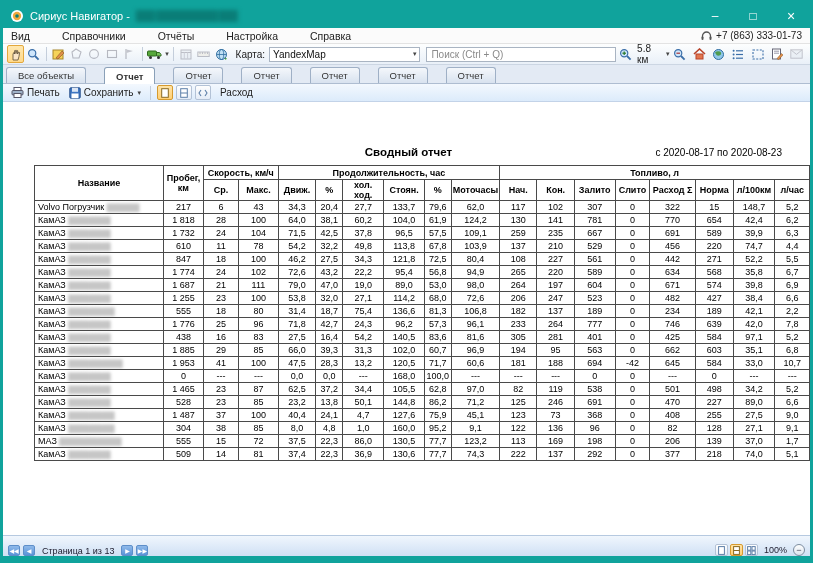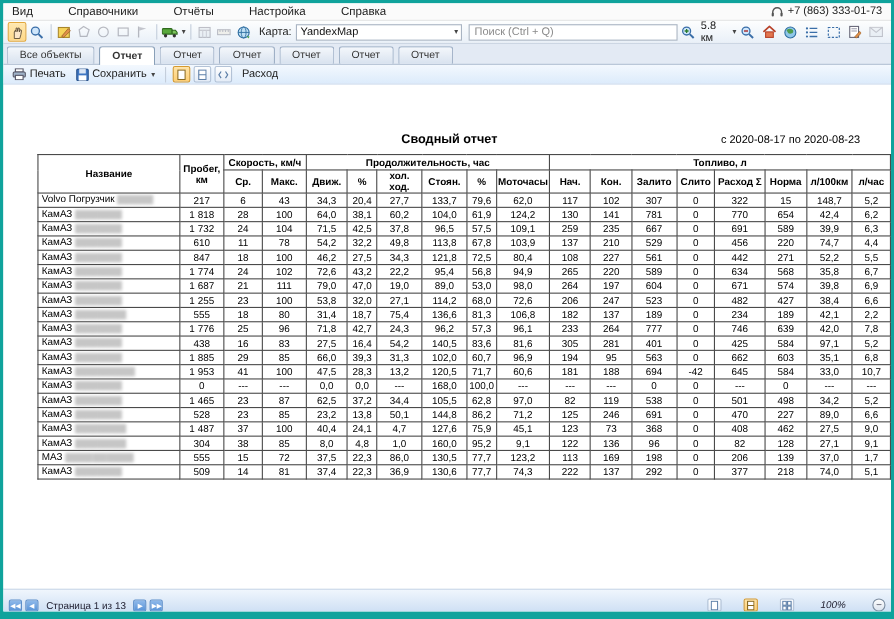--- a/index.html
+++ b/index.html
@@ -38,21 +38,21 @@
   .map-combo{width:180px;height:15px;background:#fff;border:1px solid #a9b4c2;
     display:flex;align-items:center;padding:0 3px;font-size:10px;color:#111;}
   .map-combo .caret{margin-left:auto;}
   .search-input{width:225px;height:15px;border:1px solid #a9b4c2;font-size:10px;
     padding:0 4px;margin-left:5px;font-family:"Liberation Sans",sans-serif;color:#333;}
   .search-input::placeholder{color:#8a8a8a;}
   .tb-right{margin-left:auto;display:flex;align-items:center;gap:1px;}
   .scale-text{font-size:10px;color:#222;margin:0 1px;}
   
   .tabbar{height:19px;background:#e3eaf4;display:flex;align-items:flex-end;
-    padding:2px 3px 0 3px;gap:4px;border-bottom:1px solid #aebdd1;flex:0 0 auto;}
+    padding:2px 3px 0 3px;gap:18px;border-bottom:1px solid #aebdd1;flex:0 0 auto;}
   .tab{height:16px;padding:0 11px;font-size:9.5px;color:#333;display:flex;align-items:center;
     background:linear-gradient(#f4f7fb,#d8e2ef);border:1px solid #9fb0c6;border-bottom:none;
     border-radius:3px 3px 0 0;white-space:nowrap;}
   .tab.active{background:#fff;font-weight:bold;height:17px;position:relative;top:1px;
     border-color:#8aa0b8;}
   
   .reportbar{height:18px;background:linear-gradient(#f3f8fe,#dcebfb);
     border-bottom:1px solid #c3d3e8;display:flex;align-items:center;gap:3px;
     padding:0 5px;font-size:10px;color:#222;flex:0 0 auto;}
   .rbtn{display:flex;align-items:center;gap:3px;padding:0 3px;height:16px;}
@@ -73,35 +73,51 @@
   table.report td.name{text-align:left;padding-left:3px;}
   .redact{color:#c6c6c6;filter:blur(1.6px);font-size:7px;letter-spacing:-1px;}
   
   .statusbar{height:21px;background:linear-gradient(#f0f6fd,#cfe0f4);
     border-top:1px solid #b6c9e0;display:flex;align-items:flex-end;
     font-size:9px;color:#223;padding:0 5px;gap:3px;flex:0 0 auto;}
   .nav-btn{width:12px;height:11px;border:1px solid #5d8ec9;border-radius:2px;
     background:linear-gradient(#8fb9ea,#5a94d8);color:#fff;font-size:6px;
     display:flex;align-items:center;justify-content:center;}
   .page-text{margin:0 4px;}
-  .sb-right{margin-left:auto;display:flex;align-items:center;gap:20px;font-style:italic;}
+  .sb-right{margin-left:auto;display:flex;align-items:center;gap:2px;}
   .sb-toggle{width:13px;height:12px;border:1px solid #b3c2d6;border-radius:2px;
     display:flex;align-items:center;justify-content:center;background:linear-gradient(#fff,#e4ecf7);}
   .sb-toggle.on{border-color:#d69a2e;background:linear-gradient(#ffe3a6,#ffcf74);}
   .zoom-pct{margin:0 4px;}
   .minus-btn{width:12px;height:12px;border-radius:50%;border:1px solid #7d8da0;
     display:flex;align-items:center;justify-content:center;font-size:9px;color:#445;
     background:linear-gradient(#fdfdfd,#dbe4ef);}
   svg{display:block;}
 </style>
 </head>
 <body>
 
 <div class="window">
 
+  <div class="titlebar">
+    <span class="app-icon">
+      <svg width="14" height="14" viewBox="0 0 14 14">
+          <circle cx="7" cy="7" r="6" fill="#fff"></circle>
+          <circle cx="7" cy="7" r="4.2" fill="#f0a83c"></circle>
+          <circle cx="7" cy="7" r="1.8" fill="#0d7d77"></circle>
+        </svg>
+    </span>
+    <span class="title-text">Сириус Навигатор -</span>
+    <span class="title-redacted">███ ██████████ ███</span>
+    <div class="win-btns">
+      <div class="win-btn">–</div>
+      <div class="win-btn">□</div>
+      <div class="win-btn close">×</div>
+    </div>
+  </div>
 
   <div class="menubar">
     <span class="menu-item">Вид</span>
     <span class="menu-item">Справочники</span>
     <span class="menu-item">Отчёты</span>
     <span class="menu-item">Настройка</span>
     <span class="menu-item">Справка</span>
     <span class="phone">
       <span>
         <svg width="11" height="10" viewBox="0 0 11 10">
@@ -694,21 +710,21 @@
             <td>24,1</td>
             <td>4,7</td>
             <td>127,6</td>
             <td>75,9</td>
             <td>45,1</td>
             <td>123</td>
             <td>73</td>
             <td>368</td>
             <td>0</td>
             <td>408</td>
-            <td>462</td>
+            <td>255</td>
             <td>27,5</td>
             <td>9,0</td>
           </tr>
           <tr>
             <td class="name"><span>КамАЗ </span><span class="redact">█████ ███ ███</span></td>
             <td>304</td>
             <td>38</td>
             <td>85</td>
             <td>8,0</td>
             <td>4,8</td>

